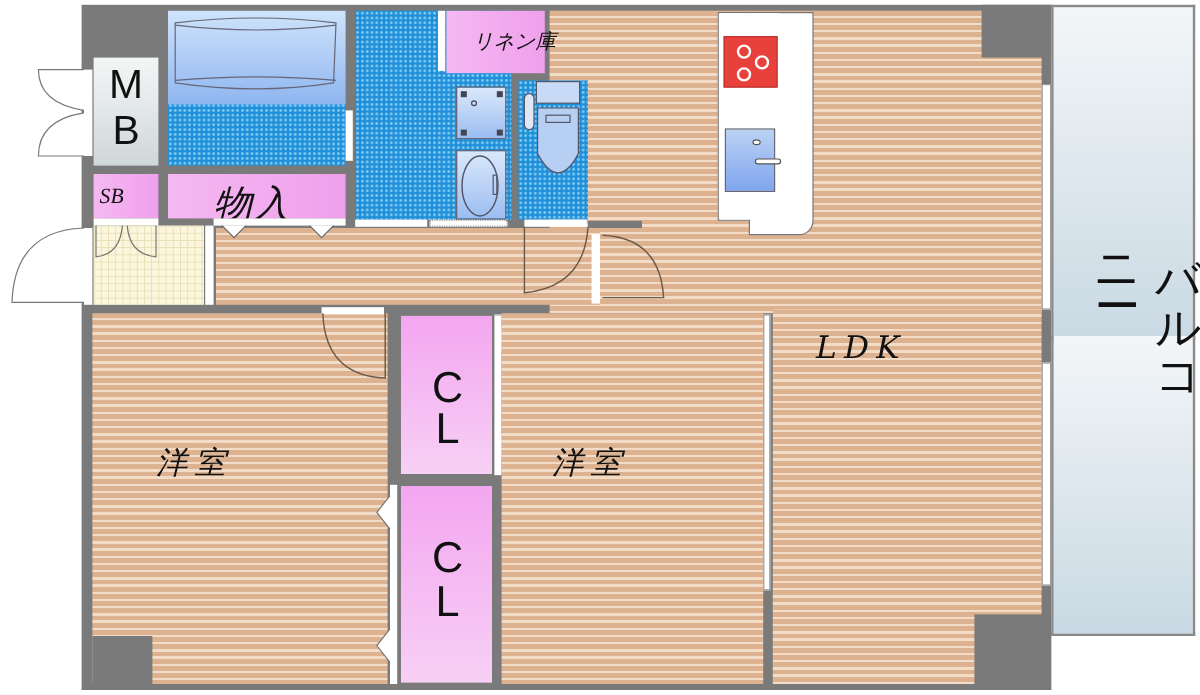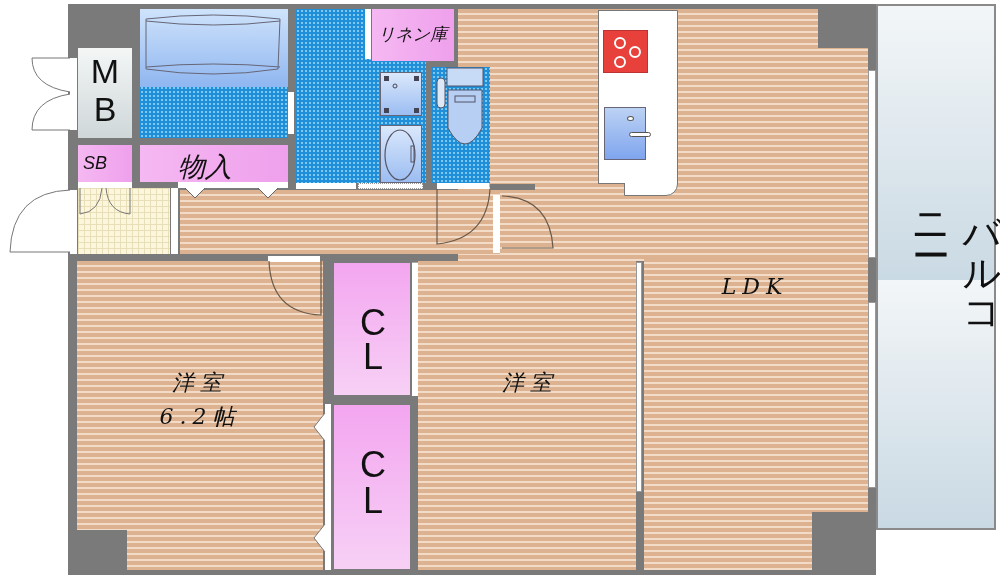--- a/index.html
+++ b/index.html
@@ -18,21 +18,21 @@
   .pink-h { background: linear-gradient(to right, #f5b8f2, #efa0ec); }
   .entry {
     background-color:#fbf6dc;
     background-image: linear-gradient(#e8dfb8 1px, transparent 1px), linear-gradient(90deg, #e8dfb8 1px, transparent 1px);
     background-size:6px 6px;
   }
   .balcony { background: linear-gradient(to bottom, #f3f6f8, #c9d9e3); border:2px solid #8a8a8a; }
   .mb { background: linear-gradient(to bottom, #f4f6f6, #cfd7d9); }
   .white { background:#ffffff; }
   .label { position:absolute; color:#111; white-space:nowrap; font-style:italic; }
-  .room-label { font-family:"DejaVu Serif", serif; font-size:22px; letter-spacing:6px; text-align:center; line-height:1.55; font-style:italic; }
+  .room-label { font-family:"DejaVu Serif", serif; font-size:26px; letter-spacing:6px; text-align:left; line-height:1.55; font-style:italic; }
   .cl { font-family:"Liberation Sans", sans-serif; font-size:36px; line-height:44px; text-align:center; font-style:normal; color:#111; }
   svg { position:absolute; overflow:visible; }
 </style>
 </head>
 <body>
 
 <div class="abs wall" style="left:68px;top:4px;width:808px;height:571px;"></div>
 
 <div class="abs floor" style="left:458px;top:9px;width:410px;height:252px;"></div>
 <div class="abs floor" style="left:644px;top:258px;width:224px;height:312px;"></div>
@@ -79,21 +79,21 @@
     <circle cx="14" cy="13" r="2" fill="none" stroke="#445"></circle>
   </svg>
 </div>
 <div class="abs" style="left:380px;top:125px;width:42px;height:58px;background:linear-gradient(to bottom,#dbe8fb,#9bbdf2);border:1px solid #667;">
   <svg width="42" height="58">
     <ellipse cx="19" cy="29" rx="15" ry="25" fill="none" stroke="#556" stroke-width="1.2"></ellipse>
     <rect x="30" y="20" width="3" height="16" fill="none" stroke="#556"></rect>
   </svg>
 </div>
 <div class="abs pink-h" style="left:372px;top:9px;width:82px;height:52px;">
-  <div class="label" style="left:6px;top:14px;font-size:17px;font-family:Liberation Serif, serif;">リネン庫</div>
+  <div class="label" style="left:22px;top:14px;font-size:17px;font-family:Liberation Serif, serif;">リネン庫</div>
 </div>
 <div class="abs white" style="left:365px;top:9px;width:6px;height:50px;"></div>
 
 <div class="abs wet" style="left:432px;top:67px;width:58px;height:116px;"></div>
 <div class="abs" style="left:445px;top:68px;width:40px;height:85px;">
   <svg width="40" height="85">
     <rect x="2" y="0" width="36" height="18" fill="#c8dbf6" stroke="#556"></rect>
     <rect x="-8" y="10" width="8" height="30" rx="4" fill="#dde7f6" stroke="#556"></rect>
     <path d="M3,22 L37,22 L37,60 Q20,92 3,60 Z" fill="#b6cff3" stroke="#556"></path>
     <rect x="10" y="28" width="20" height="6" fill="none" stroke="#556"></rect>
@@ -105,24 +105,24 @@
   <div class="cl" style="position:absolute;left:0;top:4px;width:54px;font-size:34px;line-height:38px;">M</div>
   <div class="cl" style="position:absolute;left:0;top:42px;width:54px;font-size:34px;line-height:38px;">B</div>
 </div>
 <div class="abs white" style="left:70px;top:58px;width:7px;height:72px;"></div>
 <svg style="left:30px;top:56px;" width="42" height="76">
   <path d="M40,2 L2,2 Q2,30 40,36" fill="#fff" stroke="#777" stroke-width="1"></path>
   <path d="M40,38 Q2,44 2,74 L40,74" fill="#fff" stroke="#777" stroke-width="1"></path>
 </svg>
 
 <div class="abs pink-h" style="left:78px;top:145px;width:54px;height:37px;">
-  <div class="label" style="left:5px;top:8px;font-size:18px;font-family:Liberation Sans, sans-serif;">SB</div>
+  <div class="label" style="left:5px;top:8px;font-size:18px;font-family:Liberation Serif, serif;">SB</div>
 </div>
 <div class="abs pink-h" style="left:140px;top:145px;width:148px;height:37px;">
-  <div class="label" style="left:38px;top:4px;font-size:27px;font-family:'DejaVu Sans',sans-serif;">物入</div>
+  <div class="label" style="left:38px;top:4px;font-size:32px;font-family:'DejaVu Sans',sans-serif;">物入</div>
 </div>
 <div class="abs white" style="left:78px;top:182px;width:54px;height:6px;"></div>
 <div class="abs white" style="left:178px;top:182px;width:110px;height:6px;"></div>
 <svg style="left:180px;top:188px;" width="110" height="14">
   <path d="M5,0 L15,10 L25,0" fill="#fff" stroke="#666"></path>
   <path d="M78,0 L88,10 L98,0" fill="#fff" stroke="#666"></path>
 </svg>
 
 <div class="abs entry" style="left:78px;top:188px;width:92px;height:66px;"></div>
 <div class="abs white" style="left:171px;top:188px;width:7px;height:66px;"></div>
@@ -145,21 +145,20 @@
 <div class="abs wall" style="left:490px;top:184px;width:45px;height:6px;"></div>
 
 <div class="abs floor" style="left:77px;top:261px;width:246px;height:309px;"></div>
 <div class="abs wall" style="left:77px;top:530px;width:50px;height:40px;"></div>
 <div class="abs white" style="left:268px;top:256px;width:52px;height:6px;"></div>
 <svg style="left:267px;top:261px;" width="55" height="56">
   <path d="M2,0 Q4,52 54,54 L54,0" fill="none" stroke="#6b5a4a" stroke-width="1.2"></path>
 </svg>
 <div class="label room-label" style="left:130px;top:366px;width:140px;">
   <div>洋室</div>
-  <div>6.2帖</div>
 </div>
 
 <div class="abs pink" style="left:333px;top:262px;width:78px;height:134px;">
   <div class="cl" style="position:absolute;left:0;top:38px;width:78px;">C</div>
   <div class="cl" style="position:absolute;left:0;top:72px;width:78px;">L</div>
 </div>
 <div class="abs pink" style="left:333px;top:404px;width:78px;height:166px;">
   <div class="cl" style="position:absolute;left:0;top:38px;width:78px;">C</div>
   <div class="cl" style="position:absolute;left:0;top:74px;width:78px;">L</div>
 </div>

